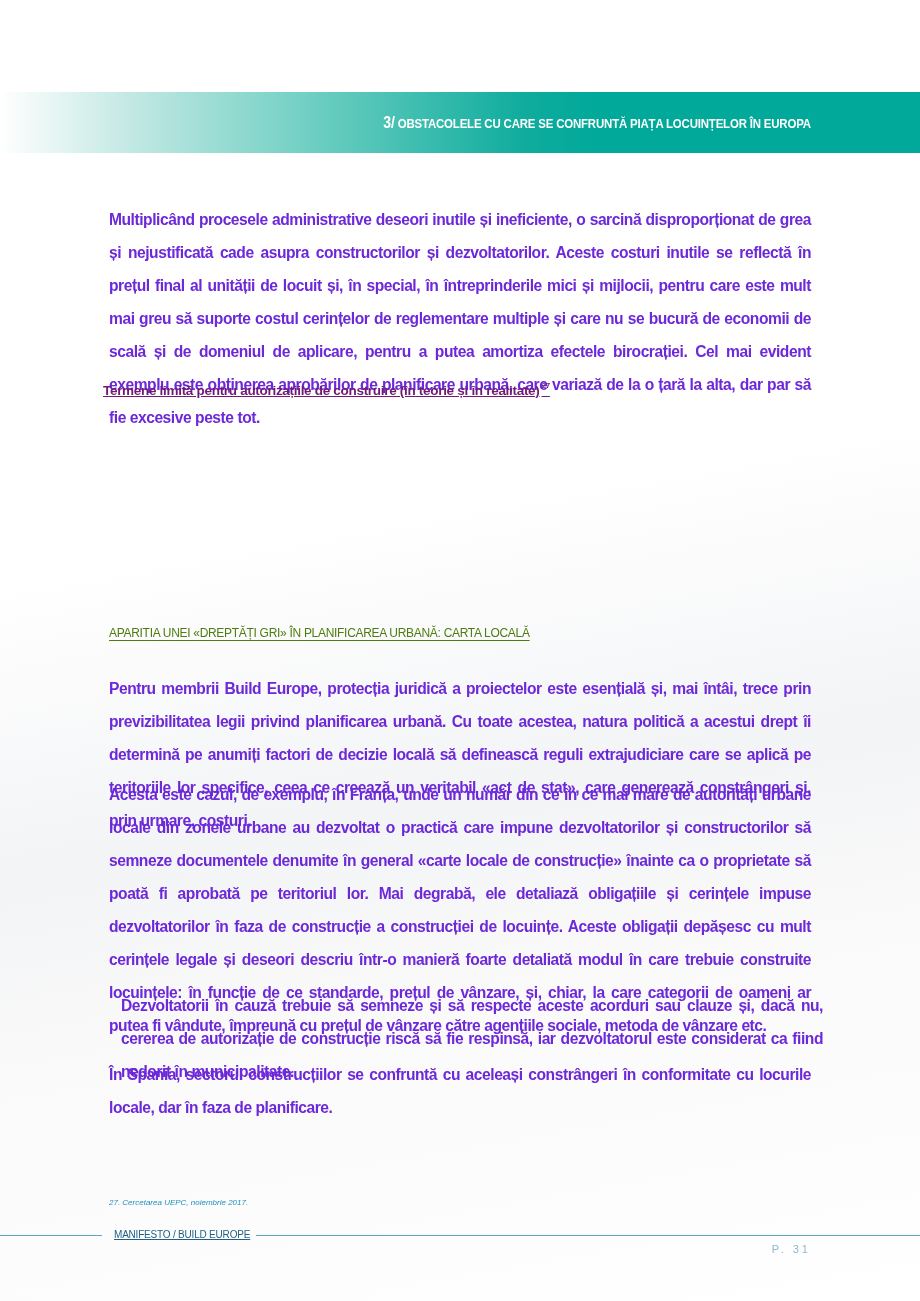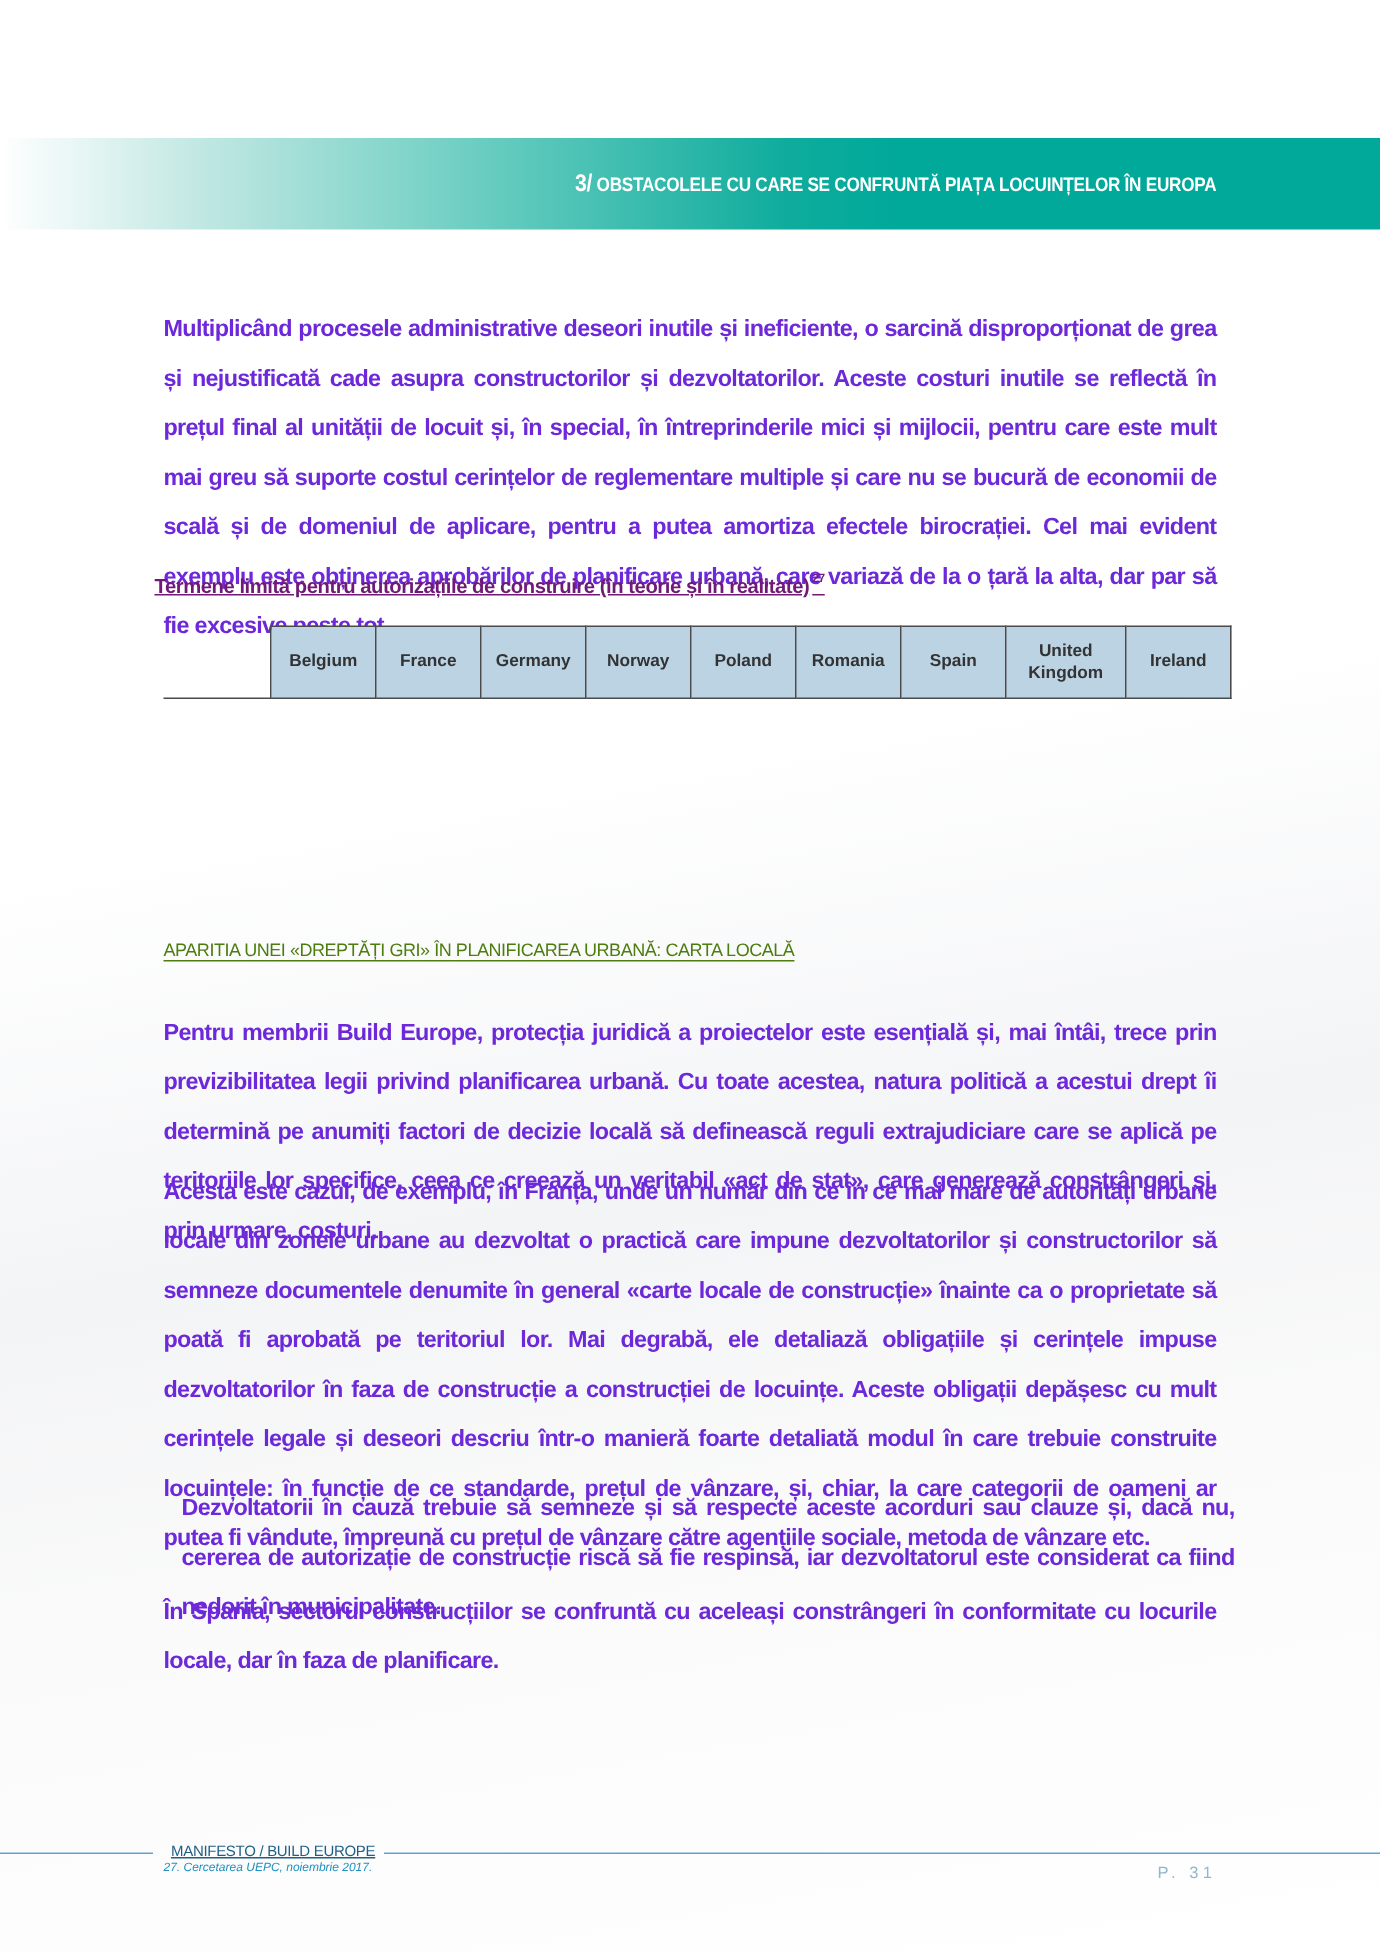--- a/index.html
+++ b/index.html
@@ -42,21 +42,21 @@
   table.durations tr.legal td { background:#e5edf6; height:46px; }
   table.durations tr.practical td { background:#ffffff; height:46px; }
   table.durations td.rowlabel { text-align:left; padding-left:6px; }
   .section-heading {
     position:absolute; left:109px; top:626px; width:702px;
     color:#4d7c0f; font-size:12px; letter-spacing:-0.3px; white-space:nowrap;
     text-decoration:underline; text-underline-offset:3px; text-decoration-thickness:1px;
   }
   .footnote {
     position:absolute; left:109px; top:1198px;
-    color:#1e8fbf; font-size:8px; font-style:italic;margin-top:42px;
+    color:#1e8fbf; font-size:8px; font-style:italic;
   }
   .footer-line-left { position:absolute; left:0; top:1235px; width:102px; height:1px; background:#5aa6c7; }
   .footer-line-right { position:absolute; left:256px; top:1235px; width:664px; height:1px; background:#5aa6c7; }
   .footer-brand {
     position:absolute; left:114px; top:1229px;
     color:#1f5f85; font-size:10px; white-space:nowrap; letter-spacing:-0.2px;text-decoration:underline;
   }
   .page-num {
     position:absolute; right:109px; top:1243px;
     color:#8fb8cc; font-size:11px; letter-spacing:3px;
@@ -73,32 +73,20 @@
 </div>
 
 <p class="para" style="top:203px; margin:0;">Multiplicând procesele administrative deseori inutile și ineficiente, o sarcină disproporționat de grea și nejustificată cade asupra constructorilor și dezvoltatorilor. Aceste costuri inutile se reflectă în prețul final al unității de locuit și, în special, în întreprinderile mici și mijlocii, pentru care este mult mai greu să suporte costul cerințelor de reglementare multiple și care nu se bucură de economii de scală și de domeniul de aplicare, pentru a putea amortiza efectele birocrației. Cel mai evident exemplu este obținerea aprobărilor de planificare urbană, care variază de la o țară la alta, dar par să fie excesive peste tot.</p>
 
 <div class="table-caption">
   <span>Termene limită pentru autorizațiile de construire (în teorie și în realitate)</span><sup>27</sup>
 </div>
 
 <table class="durations">
   <tbody>
-      <tr>
-    <th class="corner"></th>
-    <th>Belgium</th>
-    <th>France</th>
-    <th>Germany</th>
-    <th>Norway</th>
-    <th>Poland</th>
-    <th>Romania</th>
-    <th>Spain</th>
-    <th style="padding:0 8px;">United Kingdom</th>
-    <th>Ireland</th>
-  </tr>
 </tbody>
   </table>
 
 <div class="section-heading">APARITIA UNEI «DREPTĂȚI GRI» ÎN PLANIFICAREA URBANĂ: CARTA LOCALĂ</div>
 
 <p class="para" style="top:672px; margin:0;">Pentru membrii Build Europe, protecția juridică a proiectelor este esențială și, mai întâi, trece prin previzibilitatea legii privind planificarea urbană. Cu toate acestea, natura politică a acestui drept îi determină pe anumiți factori de decizie locală să definească reguli extrajudiciare care se aplică pe teritoriile lor specifice, ceea ce creează un veritabil «act de stat», care generează constrângeri și, prin urmare, costuri.</p>
 <p class="para" style="top:778px; margin:0;">Acesta este cazul, de exemplu, în Franța, unde un număr din ce în ce mai mare de autorități urbane locale din zonele urbane au dezvoltat o practică care impune dezvoltatorilor și constructorilor să semneze documentele denumite în general «carte locale de construcție» înainte ca o proprietate să poată fi aprobată pe teritoriul lor. Mai degrabă, ele detaliază obligațiile și cerințele impuse dezvoltatorilor în faza de construcție a construcției de locuințe. Aceste obligații depășesc cu mult cerințele legale și deseori descriu într-o manieră foarte detaliată modul în care trebuie construite locuințele: în funcție de ce standarde, prețul de vânzare, și, chiar, la care categorii de oameni ar putea fi vândute, împreună cu prețul de vânzare către agențiile sociale, metoda de vânzare etc.</p>
 <p class="para" style="top:977px; margin:12px;">Dezvoltatorii în cauză trebuie să semneze și să respecte aceste acorduri sau clauze și, dacă nu, cererea de autorizație de construcție riscă să fie respinsă, iar dezvoltatorul este considerat ca fiind nedorit în municipalitate.</p>
 <p class="para" style="top:1058px; margin:0;">În Spania, sectorul construcțiilor se confruntă cu aceleași constrângeri în conformitate cu locurile locale, dar în faza de planificare.</p>
 

